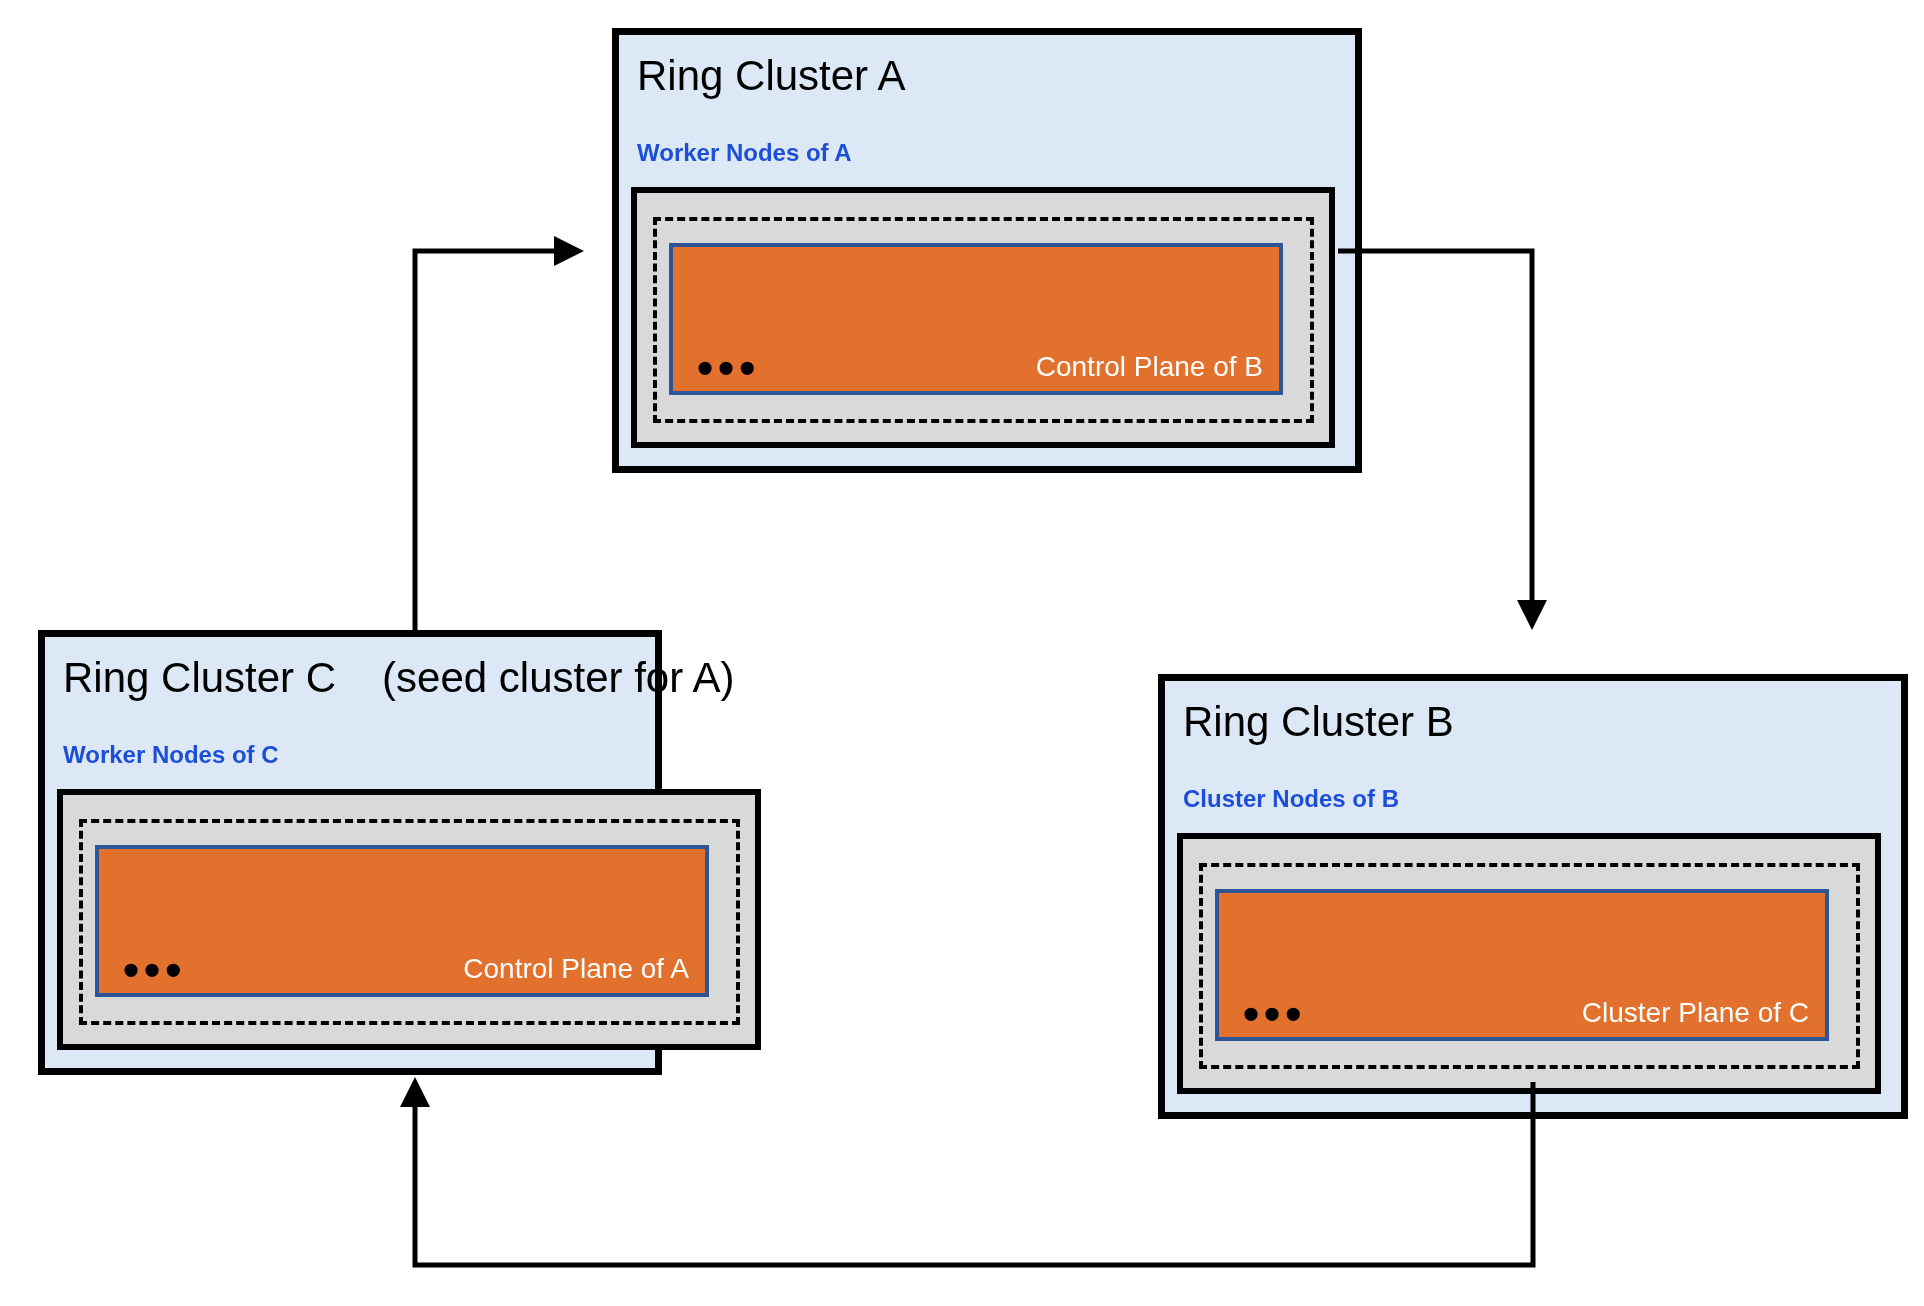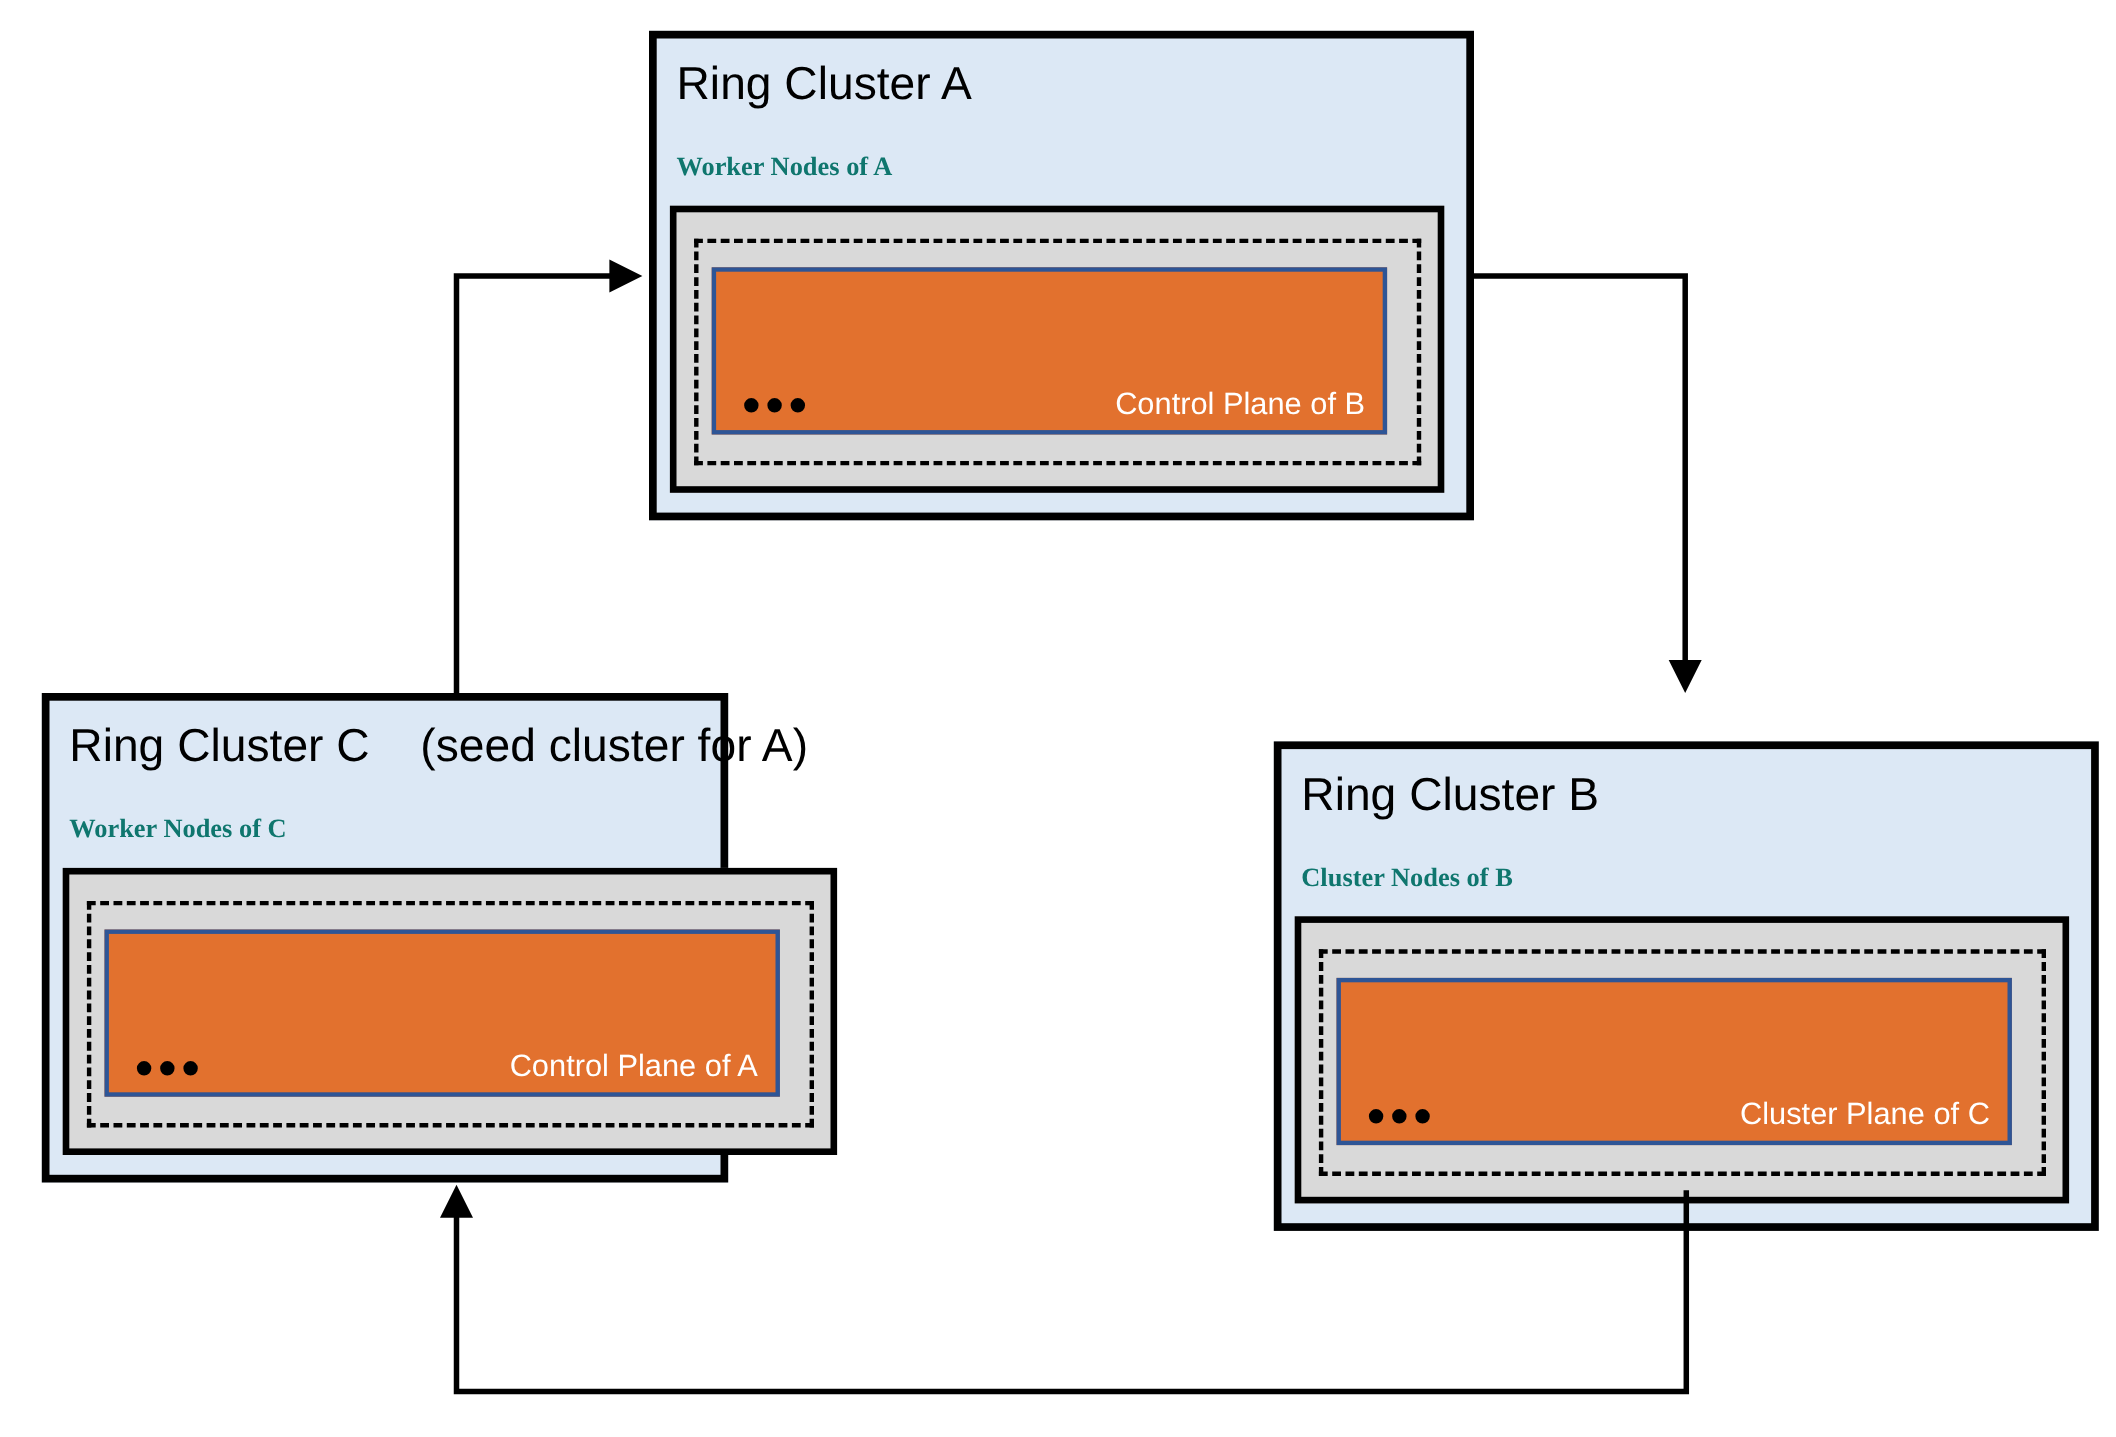--- a/index.html
+++ b/index.html
@@ -14,44 +14,43 @@
     background: #ffffff;
     font-family: "Liberation Sans", sans-serif;
     overflow: hidden;
   }
   .cluster {
     position: absolute;
     background: #dce8f5;
     border: 7px solid #000000;
     box-sizing: border-box;
   }
-  #cluster-a { left: 590px; top: 28px;  width: 750px; height: 445px; }
+  #cluster-a { left: 612px; top: 28px;  width: 750px; height: 445px; }
   #cluster-c { left: 38px;  top: 630px; width: 624px; height: 445px; }
   #cluster-b { left: 1158px;top: 630px; width: 750px; height: 445px; margin-top: 44px; }
 
   .cluster-title-row {
     position: absolute;
     left: 18px;
     top: 16px;
     display: flex;
     gap: 46px;
     font-size: 42px;
     line-height: 50px;
     color: #000000;
     white-space: nowrap;
   }
   .worker-label {
     position: absolute;
     left: 18px;
     top: 104px;
     font-size: 24px;
     font-weight: bold;
-    color: #0f766e;
+    color: #1d4ed8;
     white-space: nowrap;
-    font-family: Liberation Serif, serif;
   }
   .worker-area {
     position: absolute;
     left: 12px;
     top: 152px;
     width: 704px;
     height: 261px;
     background: #d9d9d9;
     border: 6px solid #000000;
     box-sizing: border-box;

